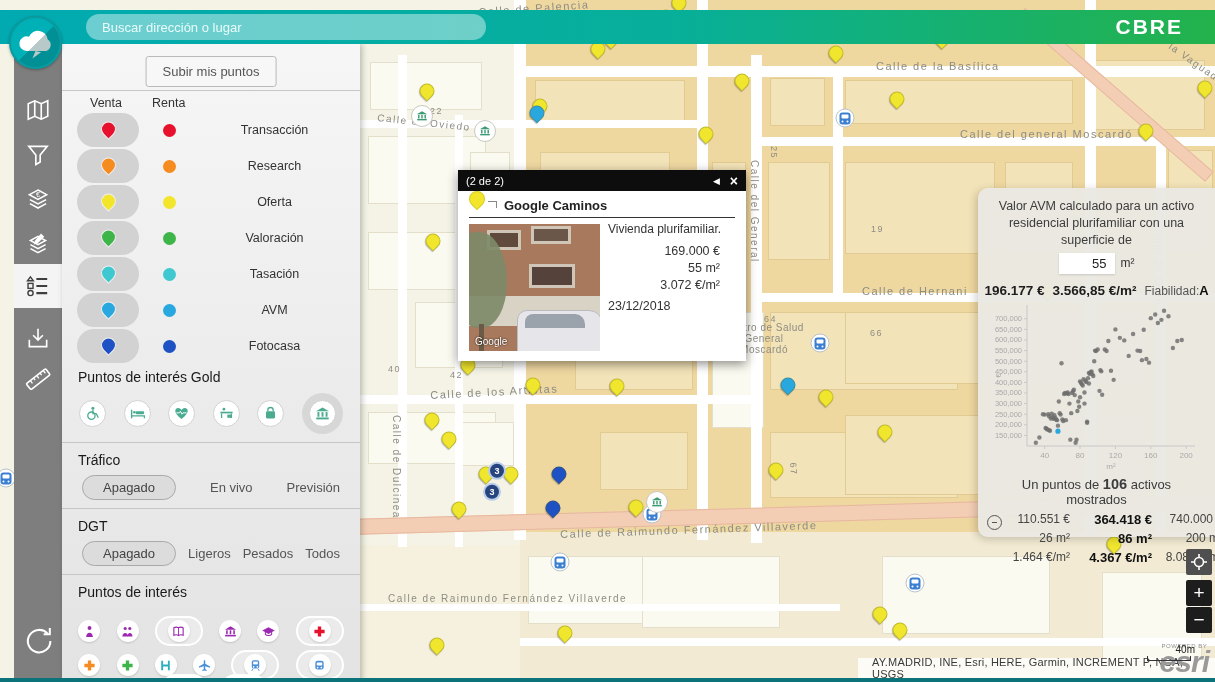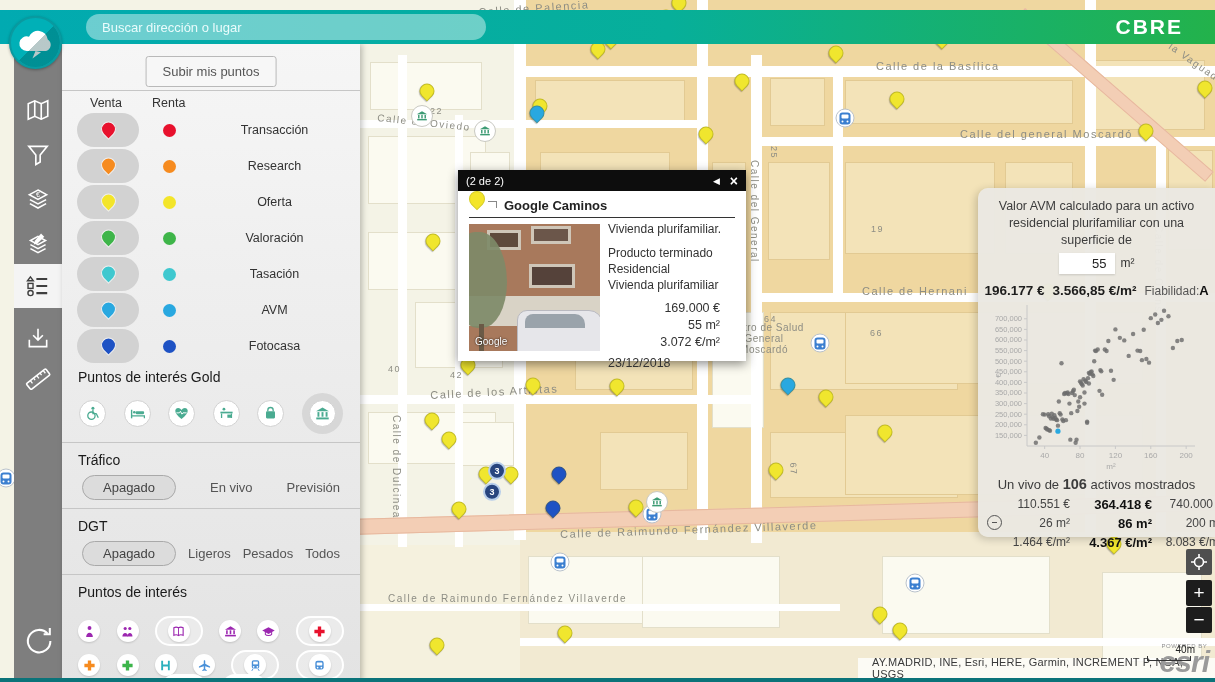--- a/index.html
+++ b/index.html
@@ -579,25 +579,20 @@
         <div style="position:absolute;left:60px;top:40px;width:46px;height:24px;background:#55423a;border:3px solid #cfc6b8"></div>
         <div style="position:absolute;left:0;top:72px;width:131px;height:30px;background:#d9d3c6"></div>
         <div style="position:absolute;left:48px;top:86px;width:86px;height:44px;background:#e6e6ea;border-radius:10px 14px 2px 2px;border:1px solid #b9b9c0"></div>
         <div style="position:absolute;left:56px;top:90px;width:60px;height:14px;background:#9aa3ab;border-radius:8px 10px 0 0"></div>
         <div style="position:absolute;left:-14px;top:8px;width:52px;height:96px;background:#7e8a68;border-radius:40% 55% 50% 45%;opacity:.92"></div>
         <div style="position:absolute;left:10px;top:100px;width:5px;height:28px;background:#6a5a46"></div>
         <span style="position:absolute;left:6px;bottom:4px;color:#fff;font-size:10px;text-shadow:0 0 2px #000">Google</span>
       </div>
       <div id="popup-text">
         <div>Vivienda plurifamiliar.</div>
-        <div style="margin-top:9px;line-height:16px">
-          <div>Producto terminado</div>
-          <div>Residencial</div>
-          <div>Vivienda plurifamiliar</div>
-        </div>
         <div style="margin-top:7px">
           <div class="pnum">169.000 €</div>
           <div class="pnum">55 m²</div>
           <div class="pnum">3.072 €/m²</div>
         </div>
         <div style="margin-top:5px;font-size:12.5px">23/12/2018</div>
       </div>
     </div>
   </div>
 
@@ -744,21 +739,21 @@
         <circle cx="166.86315789473684" cy="23.022556390977456" r="2.2" fill="#6d6d6d" opacity="0.82"></circle>
         <circle cx="170.4" cy="19.84210526315789" r="2.2" fill="#6d6d6d" opacity="0.82"></circle>
         <circle cx="173.05263157894737" cy="10.724812030075185" r="2.2" fill="#6d6d6d" opacity="0.82"></circle>
         <circle cx="177.4736842105263" cy="16.237593984962388" r="2.2" fill="#6d6d6d" opacity="0.82"></circle>
         <circle cx="181.89473684210526" cy="48.04210526315789" r="2.2" fill="#6d6d6d" opacity="0.82"></circle>
         <circle cx="186.31578947368422" cy="41.045112781954884" r="2.2" fill="#6d6d6d" opacity="0.82"></circle>
         <circle cx="190.73684210526315" cy="39.98496240601504" r="2.2" fill="#6d6d6d" opacity="0.82"></circle>
         <circle cx="66.94736842105263" cy="131.1578947368421" r="2.6" fill="#29a8e0"></circle>
       </svg>
     <div id="avm-totals">
-      <span>Un vivo de</span>
+      <span>Un puntos de</span>
       <b style="font-size:14.5px">106</b>
       <span>activos mostrados</span>
     </div>
     <div id="avm-stats">
       <span>110.551 €</span>
         <span class="stat-mid">364.418 €</span>
         <span>740.000 €</span>
       <span>26 m²</span>
         <span class="stat-mid">86 m²</span>
         <span>200 m²</span>

